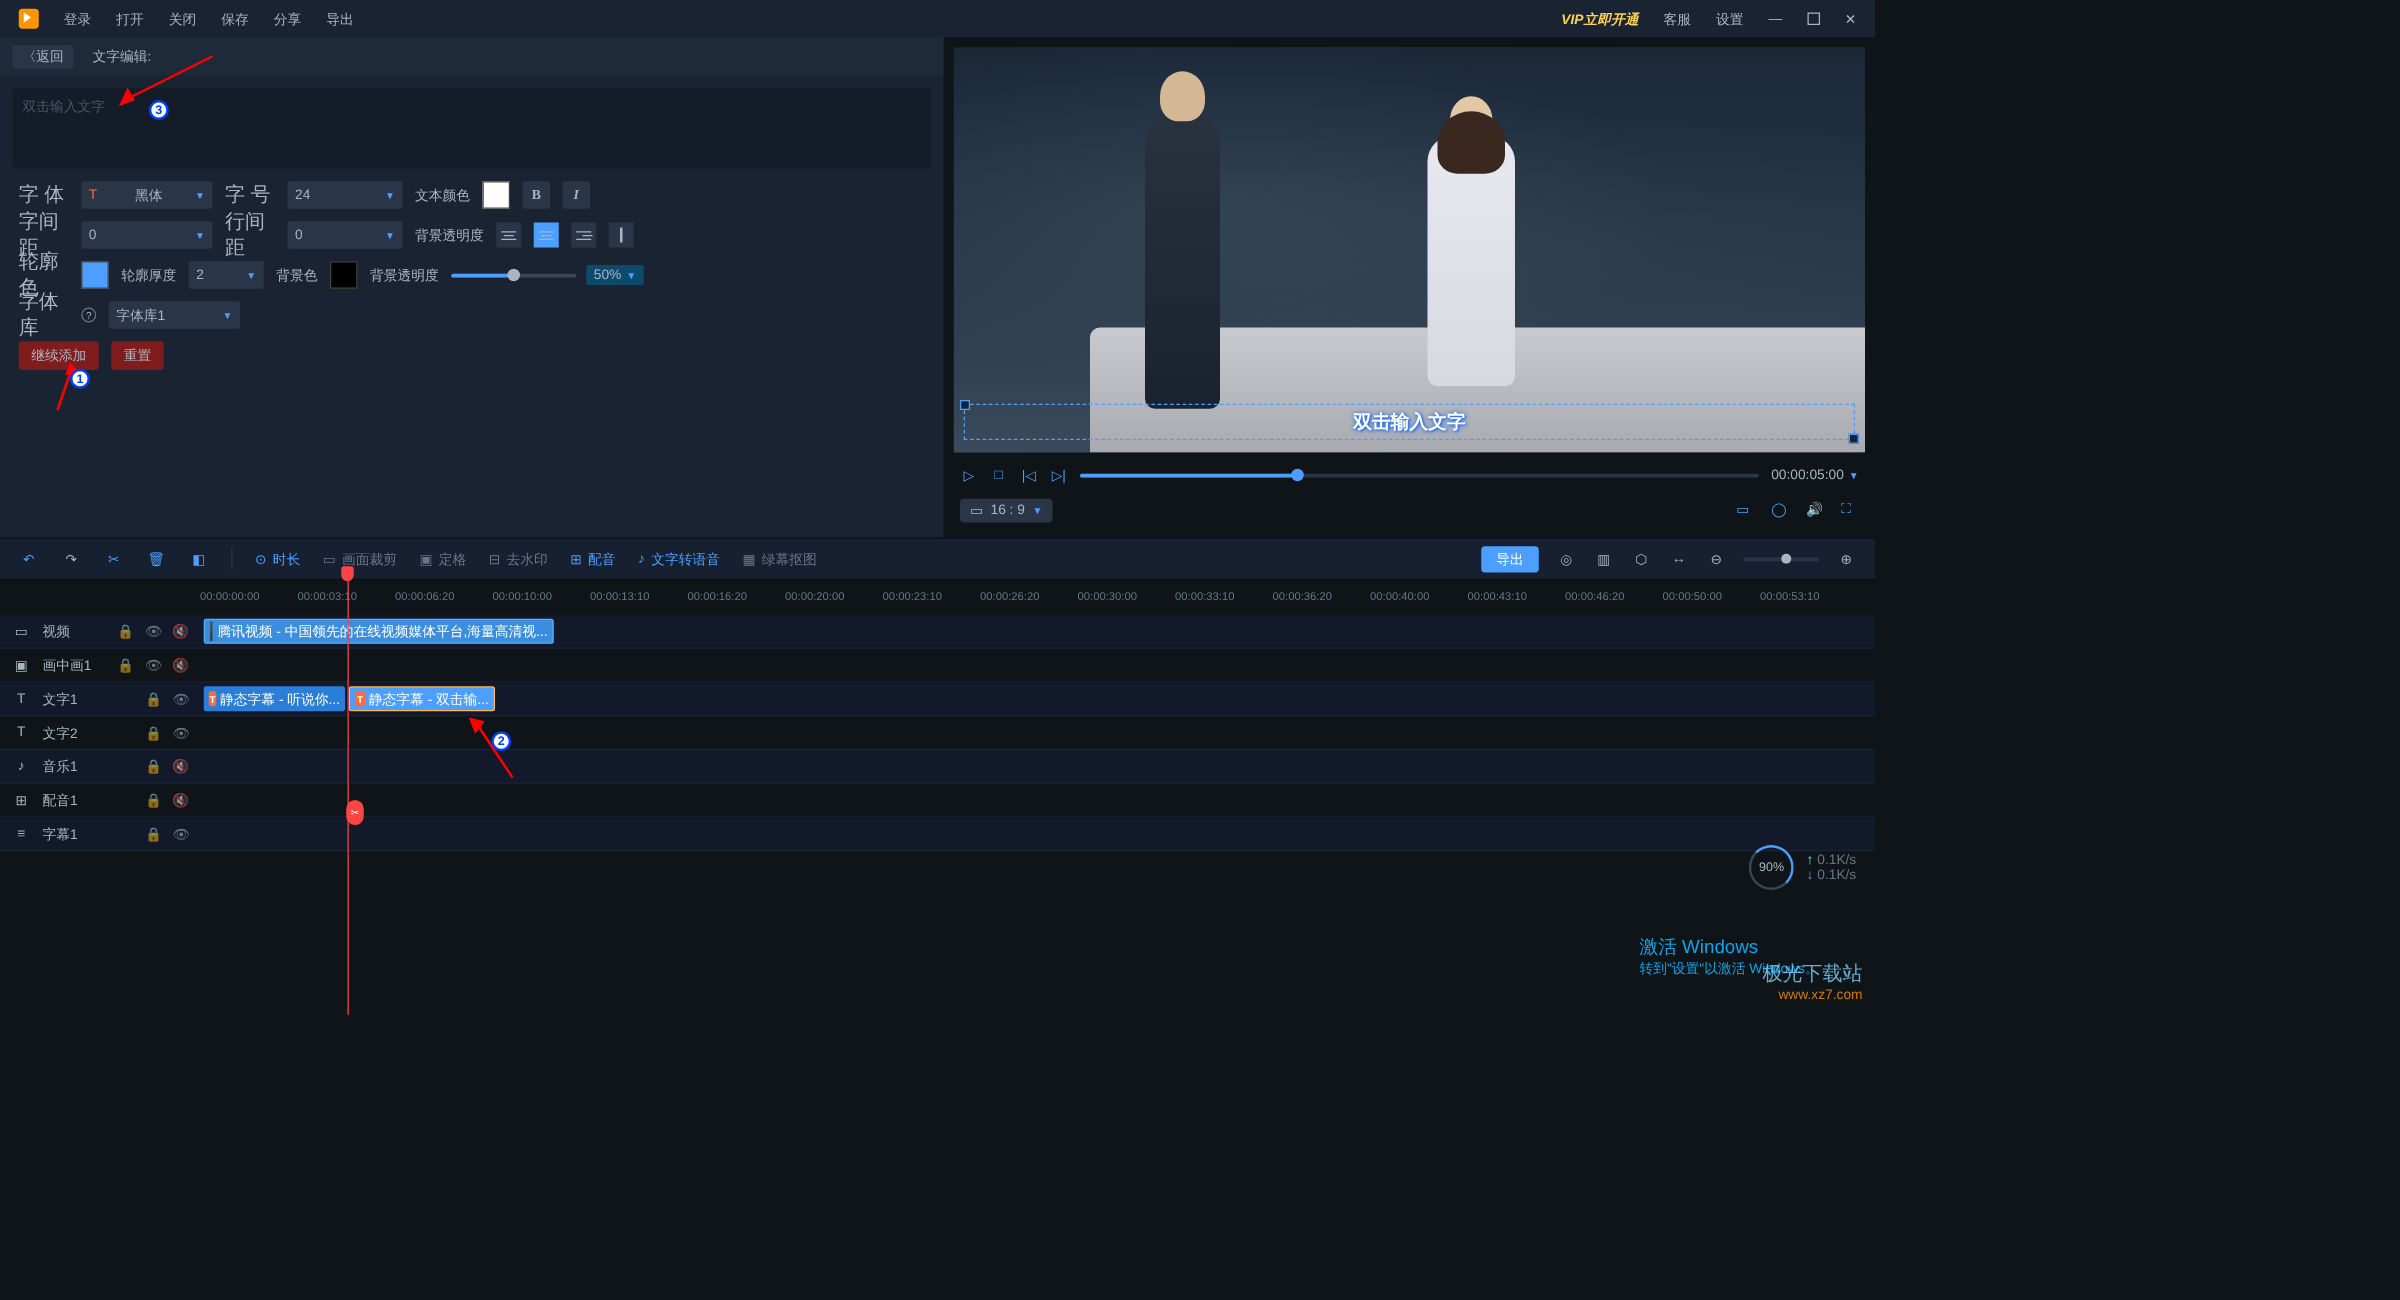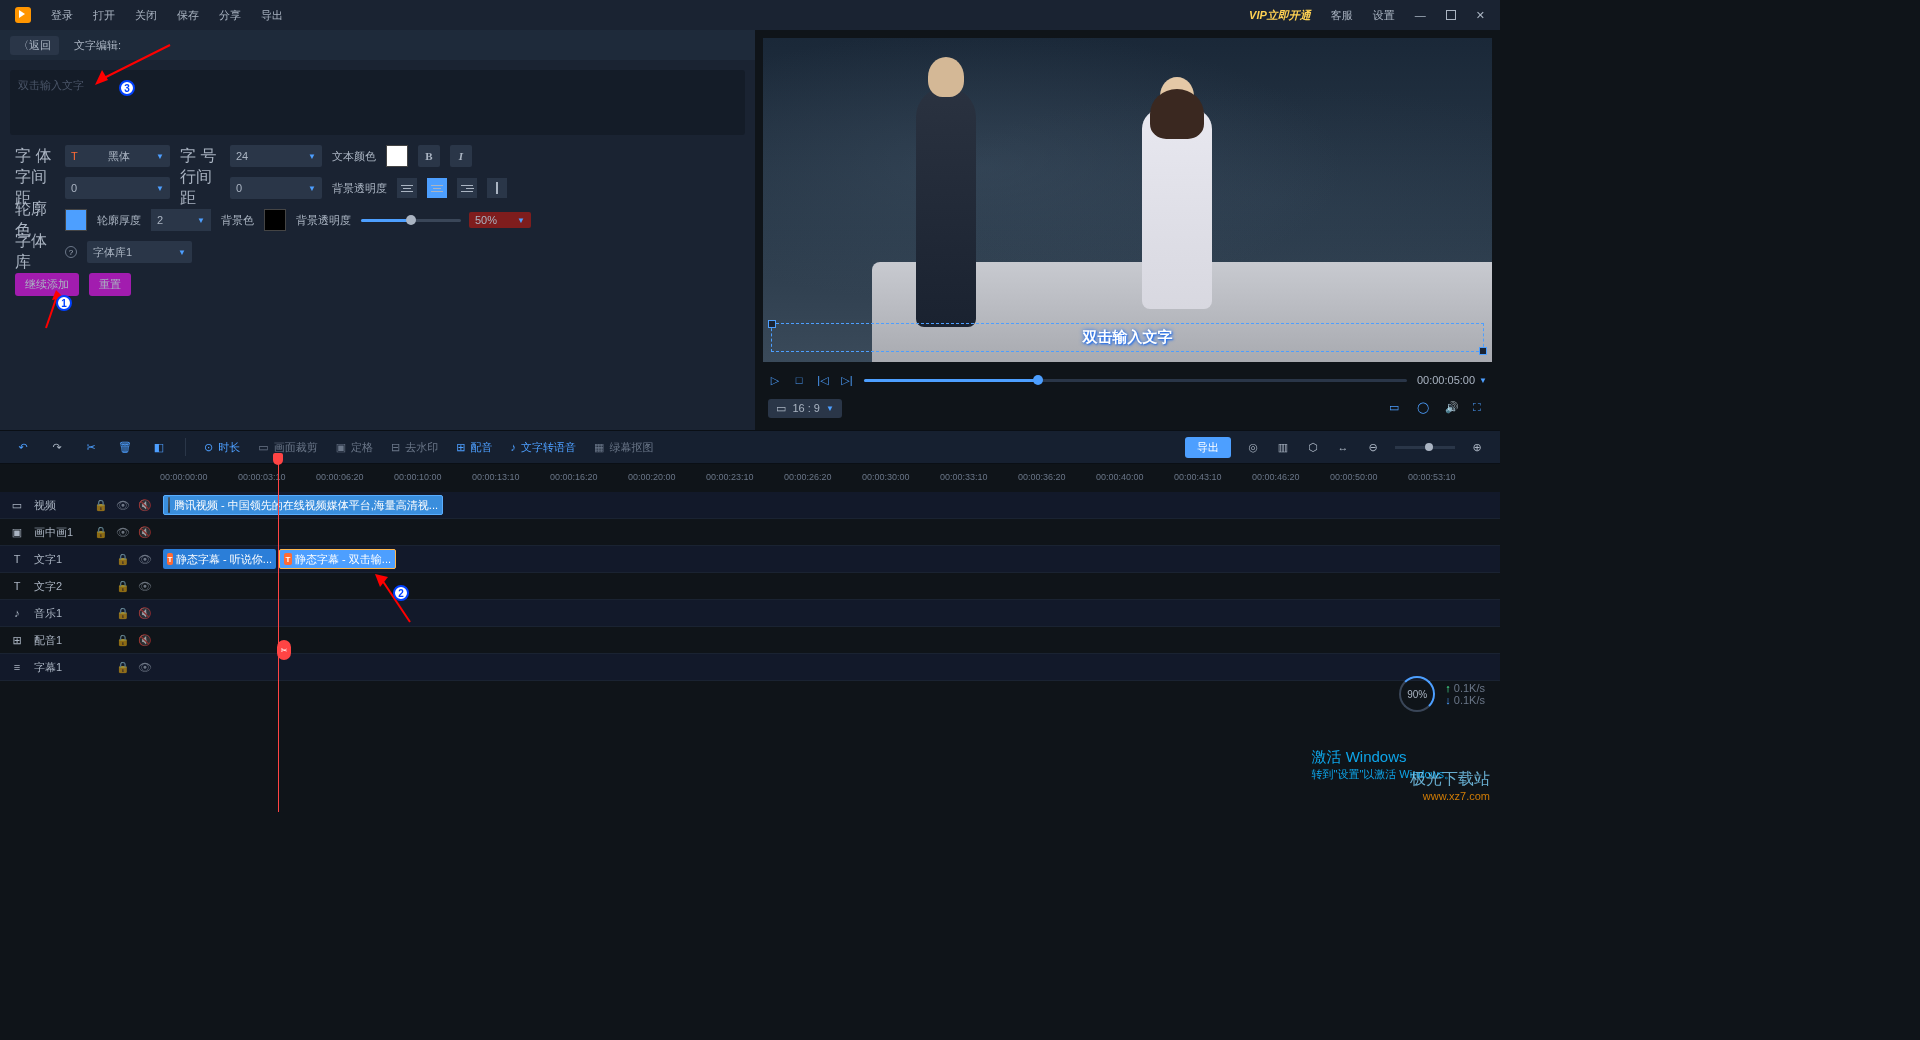--- a/index.html
+++ b/index.html
@@ -26,23 +26,23 @@
 .color-sw{width:22px;height:22px;border:1px solid #444;cursor:pointer}
 .fmt-btn{width:22px;height:22px;background:#2a3648;display:flex;align-items:center;justify-content:center;cursor:pointer;border-radius:2px;font-weight:bold;font-family:serif}
 .align-btn{width:20px;height:20px;background:#2a3648;display:flex;flex-direction:column;justify-content:center;align-items:center;gap:2px;cursor:pointer;padding:3px}
 .align-btn.active{background:#4d9fff}
 .align-btn span{height:1px;background:#aab4c2;display:block}
 .num-inp{background:#2a3648;border:none;color:#aab4c2;width:60px;height:22px;padding:3px 6px;display:flex;align-items:center;justify-content:space-between}
 .slider-wrap{display:flex;align-items:center;gap:8px}
 .slider{width:100px;height:3px;background:#3a4658;position:relative;border-radius:2px}
 .slider-fill{height:100%;background:#4d9fff;border-radius:2px}
 .slider-thumb{width:10px;height:10px;background:#aab4c2;border-radius:50%;position:absolute;top:-4px;transform:translateX(-50%)}
-.pct{background:#7f1d1d;padding:2px 6px;border-radius:2px;display:flex;align-items:center;gap:20px}
+.pct{background:#0c4a6e;padding:2px 6px;border-radius:2px;display:flex;align-items:center;gap:4px}
 .btn-row{display:flex;gap:10px;margin-top:5px;padding:0 15px}
-.btn{background:#a21caf;padding:4px 10px;border-radius:3px;cursor:pointer;font-size:11px}
+.btn{background:#7f1d1d;padding:4px 10px;border-radius:3px;cursor:pointer;font-size:11px}
 .right-panel{flex:1;background:#0f1419;display:flex;flex-direction:column;padding:8px}
 .preview{flex:1;background:linear-gradient(135deg,#1a2838 0%,#2a3a4a 30%,#1a2838 100%);position:relative;overflow:hidden}
 .scene{position:absolute;inset:0;background:radial-gradient(ellipse at 30% 40%,rgba(80,100,120,0.3),transparent 50%),radial-gradient(ellipse at 70% 50%,rgba(60,80,100,0.2),transparent 50%),linear-gradient(180deg,#1a2838 0%,#2a3a4a 60%,#3a4a5a 100%)}
 .person1{position:absolute;left:21%;top:15%;width:60px;height:240px;background:linear-gradient(180deg,#2a3240 0%,#1a2230 100%);border-radius:30px 30px 8px 8px}
 .person1::before{content:"";position:absolute;top:-30px;left:12px;width:36px;height:40px;background:#d4b896;border-radius:50% 50% 40% 40%}
 .person2{position:absolute;left:52%;top:22%;width:70px;height:200px;background:linear-gradient(180deg,#e8e8f0 0%,#d8d8e0 100%);border-radius:20px 20px 8px 8px}
 .person2::before{content:"";position:absolute;top:-32px;left:18px;width:34px;height:38px;background:#e4c8a6;border-radius:50% 50% 40% 40%}
 .person2::after{content:"";position:absolute;top:-20px;left:8px;width:54px;height:50px;background:#3a2820;border-radius:50% 50% 30% 30%}
 .bed{position:absolute;bottom:0;left:15%;right:-5%;height:100px;background:linear-gradient(180deg,#c8cad0 0%,#a8aab0 100%);border-radius:8px 8px 0 0}
 .text-overlay{position:absolute;bottom:10px;left:8px;right:8px;border:1px dashed #4d9fff;padding:4px;text-align:center;color:#fff;font-size:15px;font-weight:bold;text-shadow:0 0 4px #1a6aee,1px 1px 2px #1a6aee}

